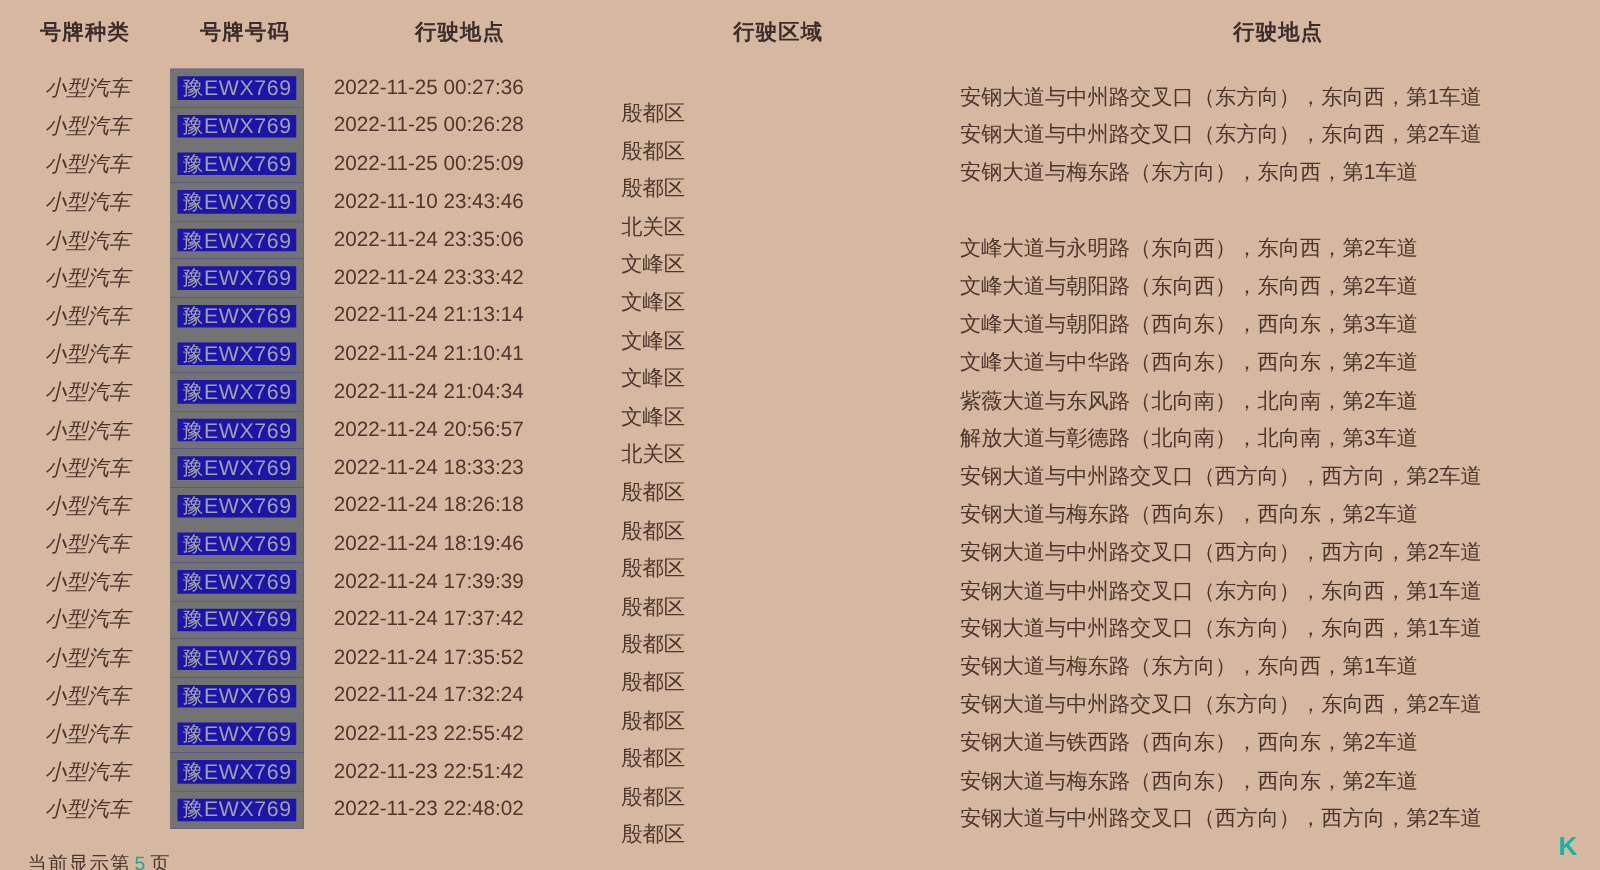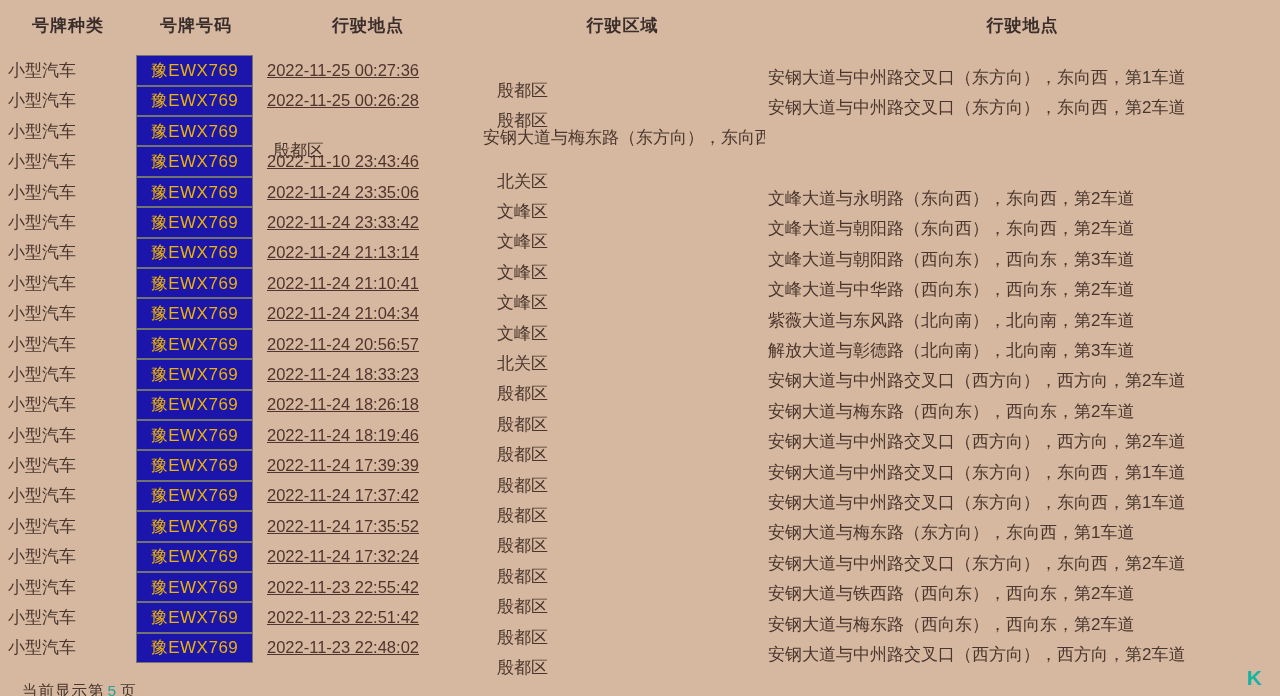--- a/index.html
+++ b/index.html
@@ -30,30 +30,30 @@
   }
   .data-row {
     height: 30.4px;
   }
   .cell {
     font-size: 17px;
     color: #4a362e;
     white-space: nowrap;
     overflow: hidden;
   }
-  .cell-type { padding-left: 8px; }
-  .cell-time { padding-left: 11px; font-size: 16.5px; color: #50352e; text-decoration: underline; }
+  .cell-type { padding-left: 36px; font-style: italic; }
+  .cell-time { padding-left: 11px; font-size: 16.5px; color: #50352e; }
   .cell-region { padding-left: 17px; margin-top: 39px; }
   .cell-location { padding-left: 3px; margin-top: 13px; }
   .plate-box {
     height: 30.4px;
-    width: 117px;
+    width: 107px;
     background: #1c15ab;
-    border: 1px solid #737373;
-    color: #eab308;
+    border: 6px solid #737373;
+    color: #a3a3a3;
     font-size: 17px;
     display: flex;
     align-items: center;
     justify-content: center;
     letter-spacing: 0.5px;
     cursor: pointer;
   }
   .footer {
     margin-top: 22px;
     padding-left: 22px;
@@ -102,20 +102,21 @@
     </div>
     <div class="cell cell-time">2022-11-25 00:26:28</div>
     <div class="cell cell-region">殷都区</div>
     <div class="cell cell-location">安钢大道与中州路交叉口（东方向），东向西，第2车道</div>
   </div>
       <div class="grid-row data-row">
     <div class="cell cell-type">小型汽车</div>
     <div class="plate-cell-wrap">
       <div class="plate-box">豫EWX769</div>
     </div>
+    <div class="cell cell-time">2022-11-25 00:25:09</div>
     <div class="cell cell-region">殷都区</div>
     <div class="cell cell-location">安钢大道与梅东路（东方向），东向西，第1车道</div>
   </div>
       <div class="grid-row data-row">
     <div class="cell cell-type">小型汽车</div>
     <div class="plate-cell-wrap">
       <div class="plate-box">豫EWX769</div>
     </div>
     <div class="cell cell-time">2022-11-10 23:43:46</div>
     <div class="cell cell-region">北关区</div>

